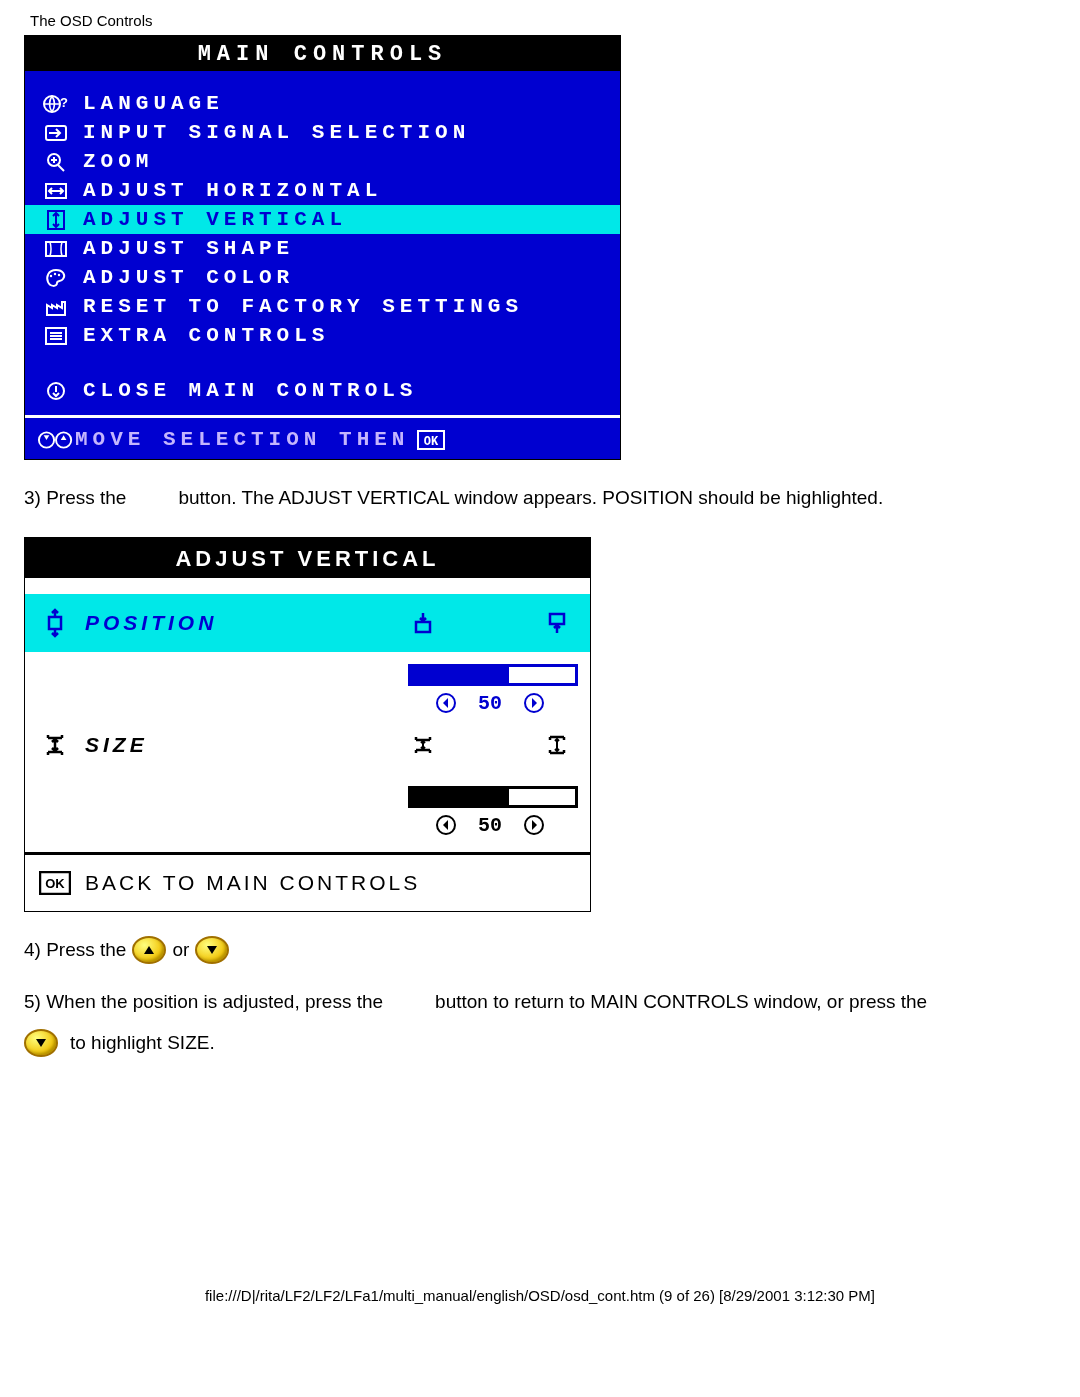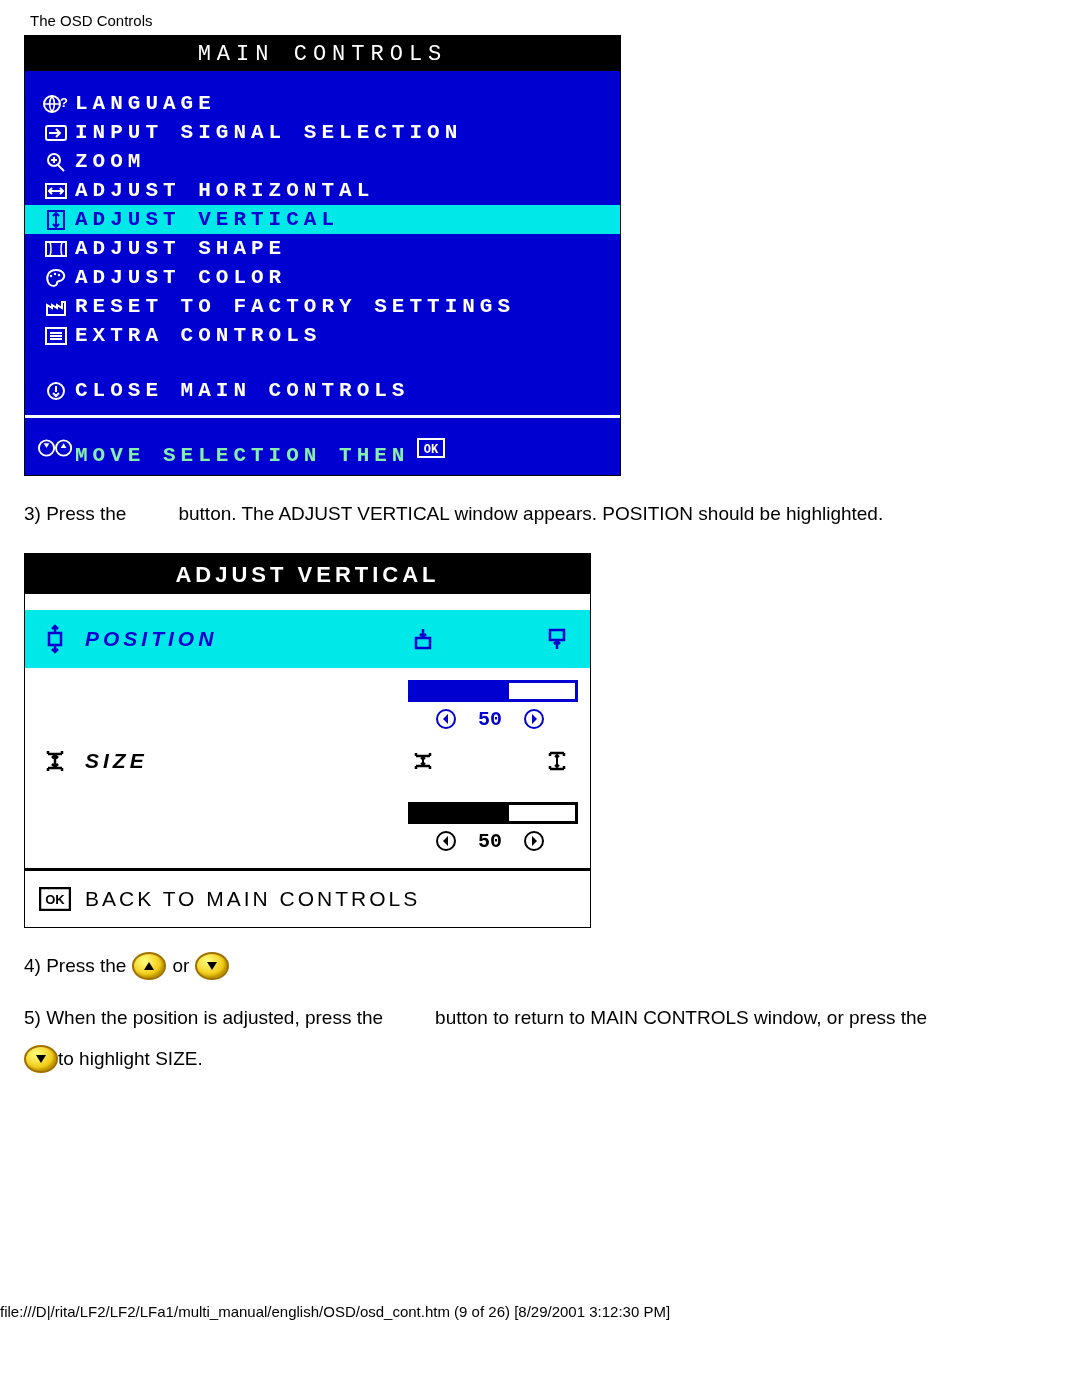--- a/index.html
+++ b/index.html
@@ -18,21 +18,21 @@
   .osd-main {
     margin-left: 24px;
     width: 595px;
     background: #0000d0;
     border: 1px solid #000;
   }
   .osd-title-bar {
     background: #000;
     color: #fff;
     font-family: "Courier New", monospace;
-    font-weight: normal;
+    font-weight: bold;
     letter-spacing: 6px;
     font-size: 22px;
     text-align: center;
     padding: 6px 0 4px 0;
   }
   .osd-body {
     padding: 18px 0 0 0;
   }
   .osd-row {
     display: flex;
@@ -50,20 +50,21 @@
     justify-content: center;
     color: #fff;
   }
   .osd-row.selected .icon { color: #0000d0; }
   .osd-row .label {
     font-family: "Courier New", monospace;
     font-weight: bold;
     letter-spacing: 5px;
     font-size: 21px;
     color: #fff;
+    margin-left: 8px;
   }
   .osd-row.selected .label { color: #0000d0; }
   .osd-spacer { height: 26px; }
   .osd-footer {
     border-top: 3px solid #fff;
     margin-top: 10px;
     padding: 10px 0 8px 12px;
     display: flex;
     align-items: center;
   }
@@ -71,22 +72,21 @@
     width: 38px;
     display: inline-flex;
     gap: 2px;
     color: #fff;
   }
   .osd-footer .label {
     font-family: "Courier New", monospace;
     font-weight: bold;
     letter-spacing: 5px;
     font-size: 21px;
-    color: #86efac;
-    margin-top: 16px;
+    color: #c4b5fd;
   }
   .osd-footer .ok {
     margin-left: 8px;
     display: inline-flex;
     align-items: center;
   }
   .instr {
     margin: 24px 0 24px 24px;
     line-height: 1.5;
     display: flex;
@@ -179,25 +179,25 @@
     display:inline-flex; align-items:center; justify-content:center;
     box-shadow: inset -2px -2px 3px rgba(0,0,0,0.25);
   }
   .instr5 {
     margin: 20px 0 12px 24px;
     line-height: 1.5;
     display:flex; flex-wrap:wrap; gap:6px; align-items:center;text-align:right;
   }
   .instr6 {
     margin: 4px 0 0 24px;
-    display:flex; align-items:center; 
+    display:flex; align-items:center; gap:12px;
   }
   .pg-footer {
     position: relative;
-    text-align: left;
+    text-align: center;
     font-size: 15px;
     margin-top: 230px;
     padding-bottom: 22px;
   }
   svg { display:block; }
 </style>
 </head>
 <body>
 
 <div class="page-header">The OSD Controls</div>

